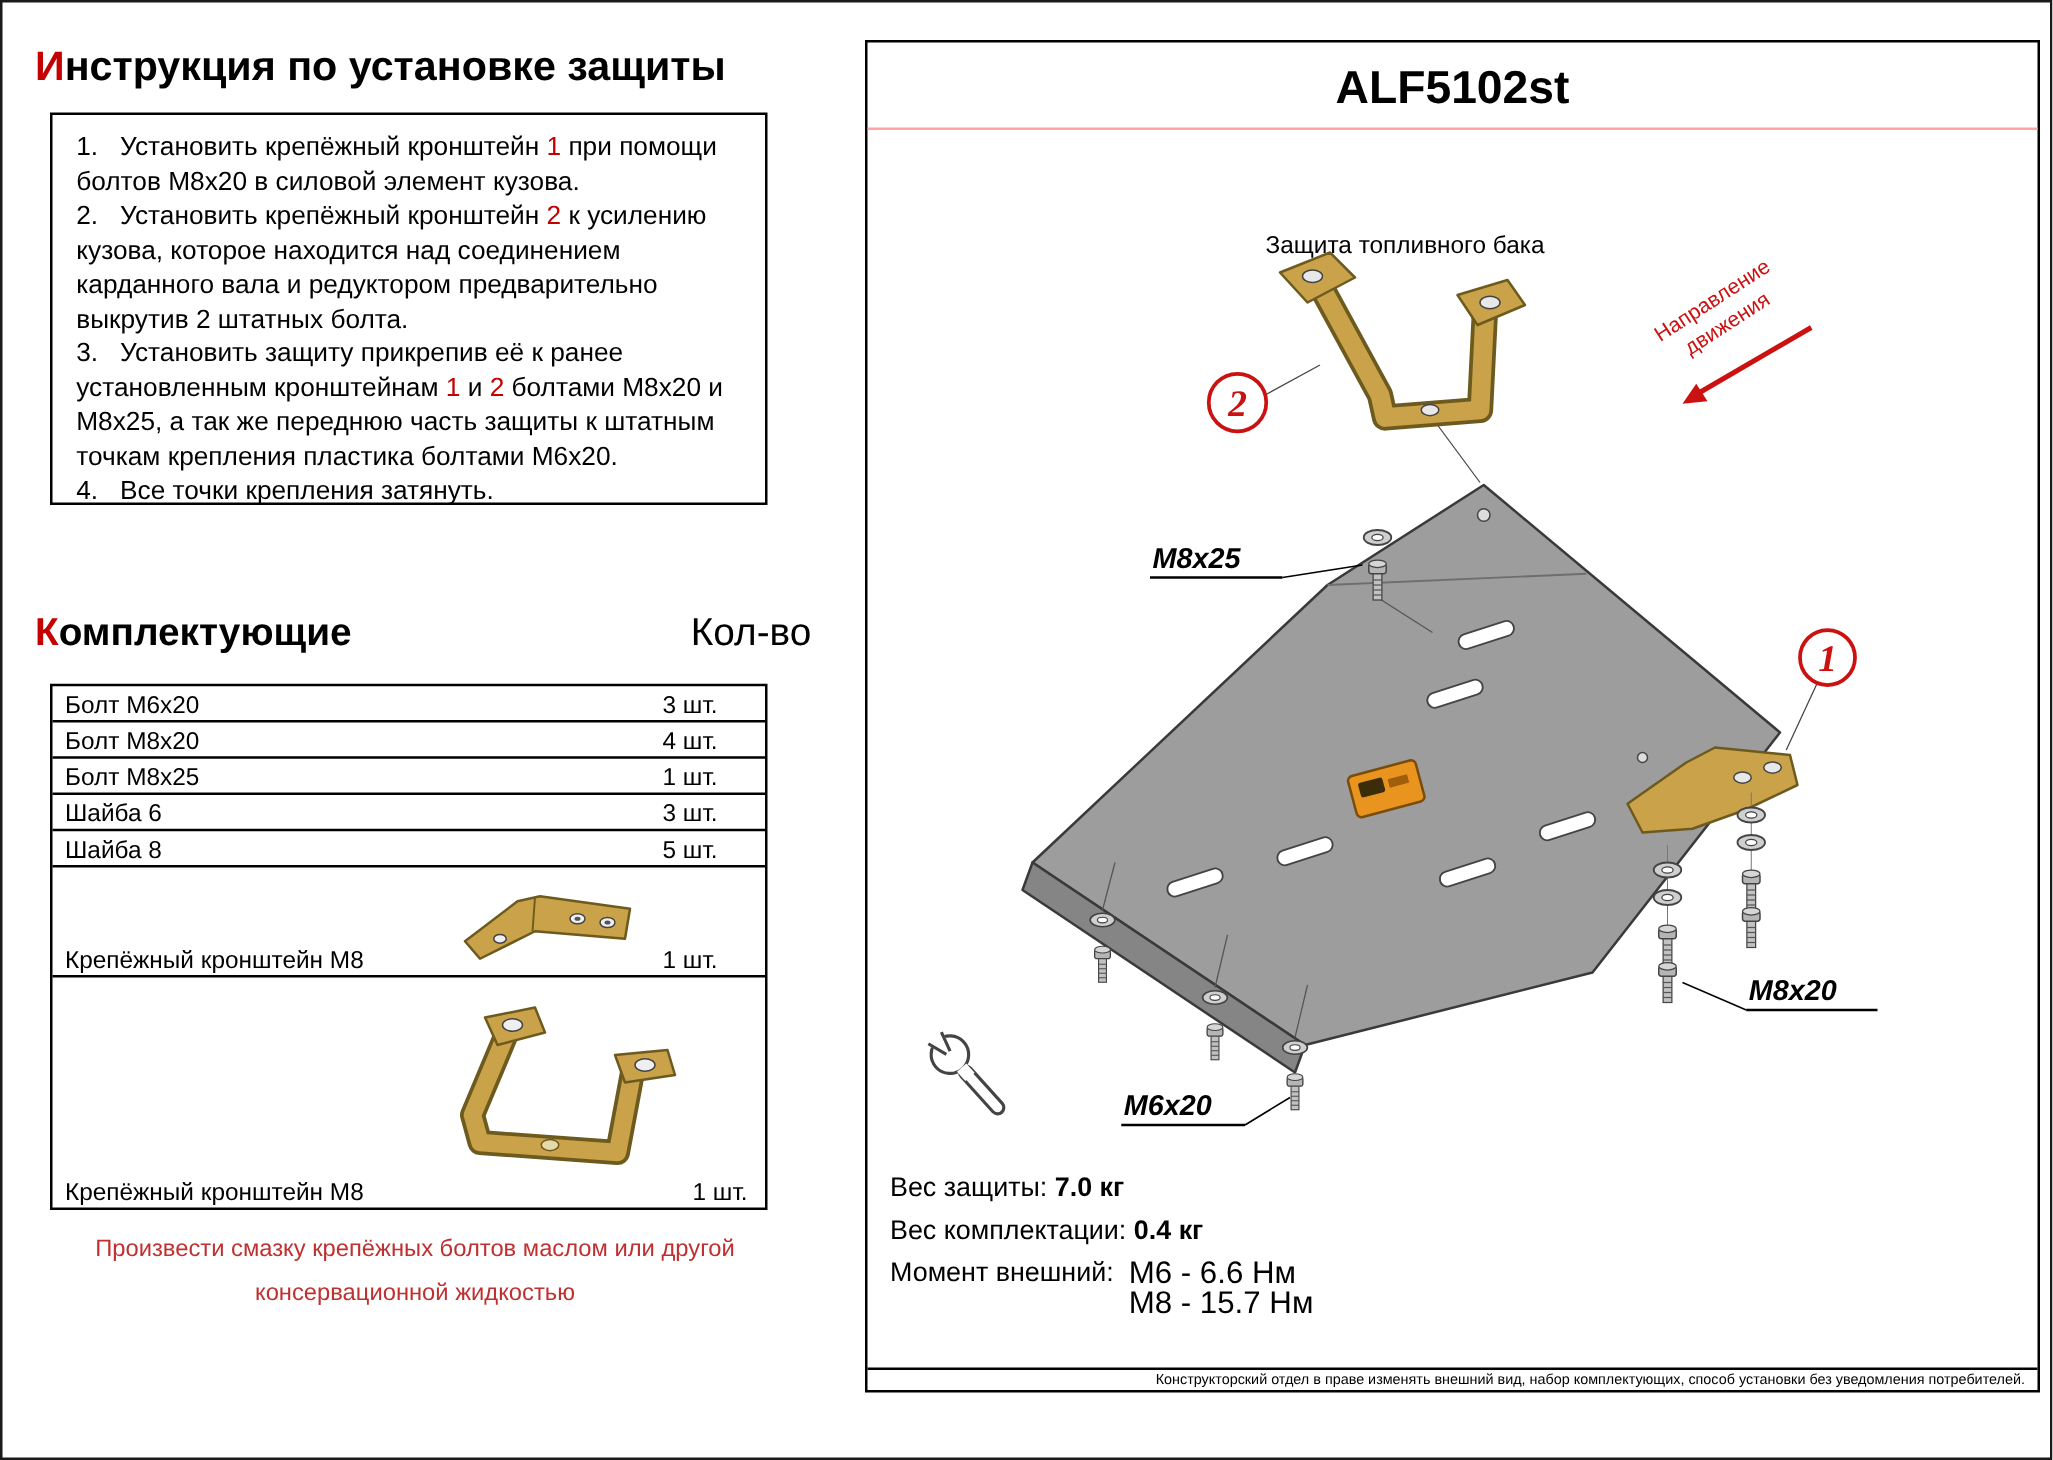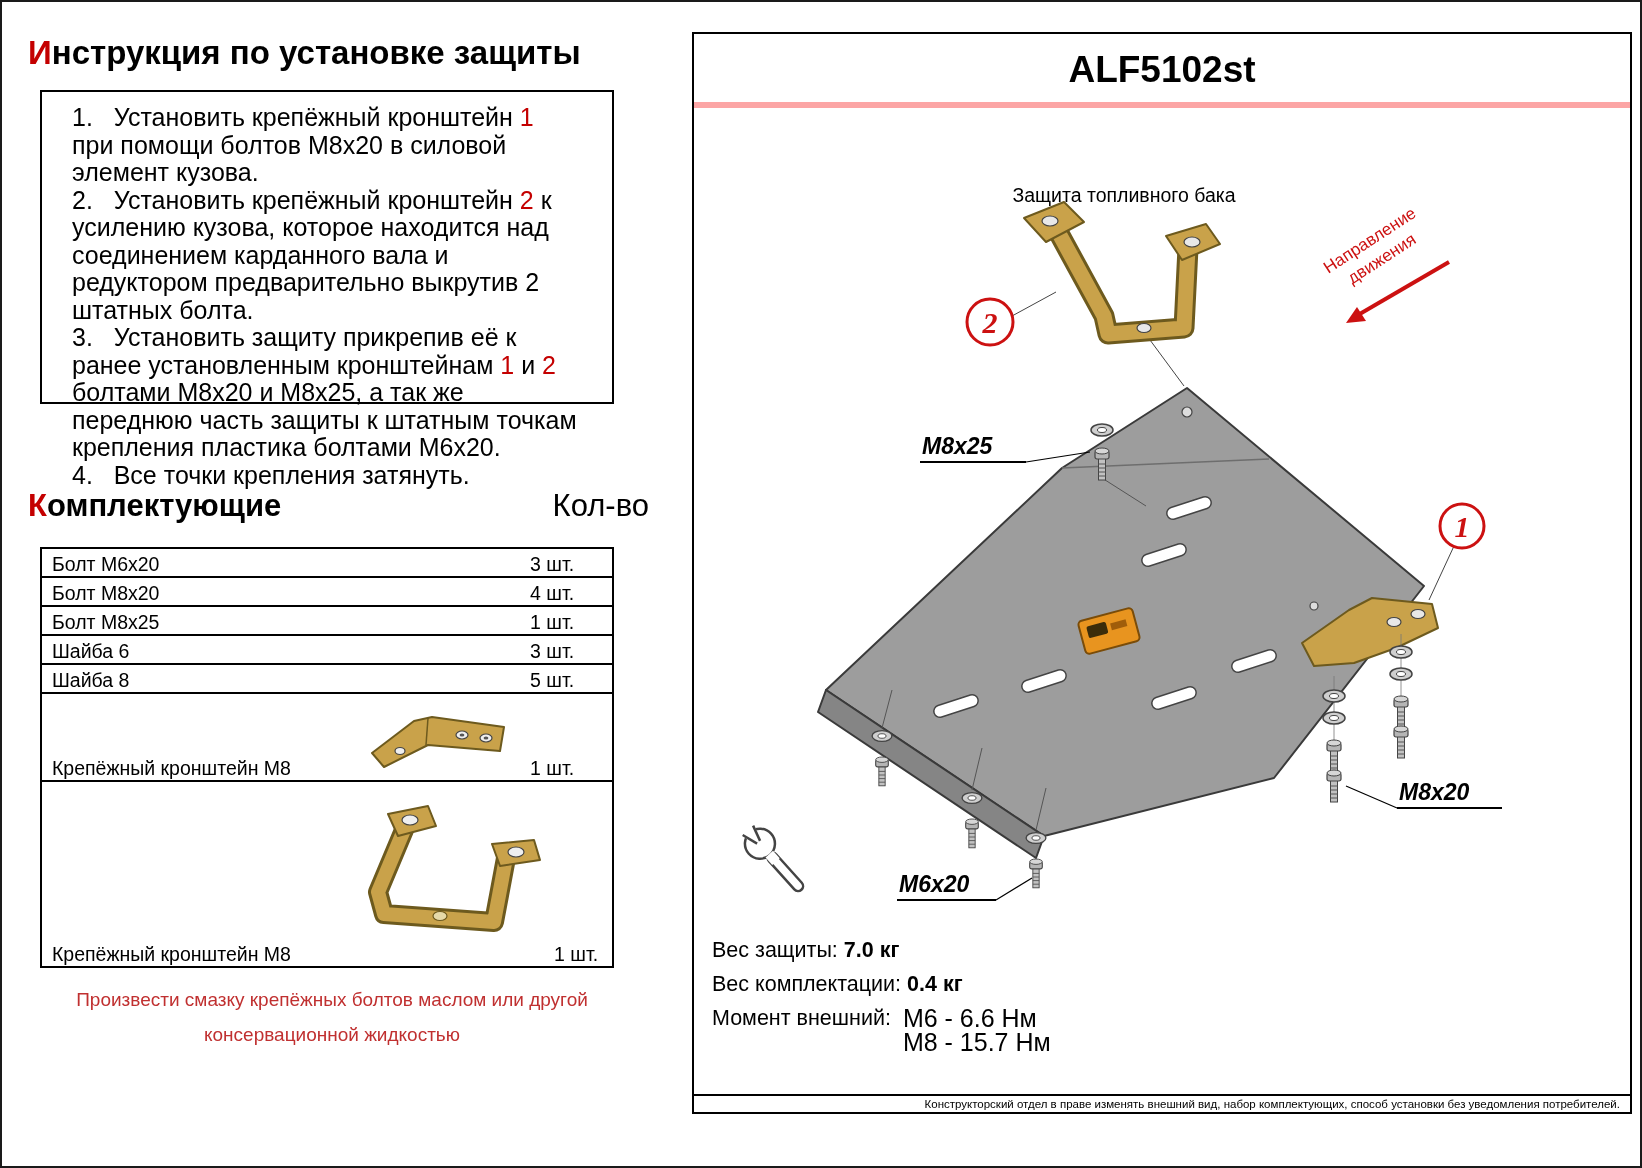--- a/index.html
+++ b/index.html
@@ -9,21 +9,21 @@
     font-family:"Liberation Sans", sans-serif; color:#000;
     border:2px solid #1a1a1a; overflow:hidden;
   }
   .red { color:#c40000; }
   .hl { color:#c40000; }
 
   
   .title { position:absolute; left:26px; top:32px; font-size:33px; font-weight:700; }
   .instr-box {
     position:absolute; left:38px; top:88px; width:574px; height:314px;
-    border:2px solid #000; padding:12px 30px; font-size:25px; line-height:27.5px;
+    border:2px solid #000; padding:12px 19px; font-size:21px; line-height:27.5px;
   }
   .instr-box p { white-space:pre-wrap; }
   .comp-title { position:absolute; left:26px; top:486px; font-size:31px; font-weight:700; }
   .qty-title  { position:absolute; left:505px; top:486px; width:142px; font-size:31px; font-weight:400; text-align:right; }
   .comp-table { position:absolute; left:38px; top:545px; width:574px; border:2px solid #000; }
   .comp-row { display:flex; align-items:flex-end; border-bottom:2px solid #000; padding:0 10px; font-size:19.5px; }
   .comp-row:last-child { border-bottom:none; }
   .comp-row.simple { height:29px; }
   .comp-row .name { flex:1; }
   .comp-row .qty  { width:72px; }
@@ -31,21 +31,21 @@
   .comp-row.brkt2 { height:184px; }
   .comp-row.brkt1 .name, .comp-row.brkt2 .name { flex:0 0 292px; }
   .comp-row .img { flex:1; display:flex; justify-content:center; align-items:center; }
   .grease-note {
     position:absolute; left:25px; top:980px; width:610px; text-align:center;
     font-size:19px; line-height:35px; color:#c03030;
   }
 
   
   .right-panel { position:absolute; left:690px; top:30px; width:940px; height:1082px; border:2px solid #000; }
-  .part-code { text-align:center; font-weight:700; font-size:37px; padding:15px 0 11px; border-bottom:6px solid #fca5a5; }
+  .part-code { text-align:center; font-weight:700; font-size:37px; padding:15px 0 11px; border-bottom:2px solid #fca5a5; }
   .sub-row { display:flex; align-items:center; height:56px; padding:0 16px 0 24px; font-size:21.5px; border-bottom:2px solid #000; }
   .sub-row .year   { margin-left:96px; }
   .sub-row .engine { margin-left:auto; margin-right:100px; }
   .diagram { position:absolute; left:0; top:142px; width:936px; height:760px; }
   .diagram svg { display:block; width:100%; height:100%; }
 
   .specs { position:absolute; left:18px; top:904px; font-size:21.5px; }
   .spec-row { margin-bottom:8px; height:26px; }
   .spec-row .val { font-weight:700; }
   .torque { display:flex; height:auto; }

